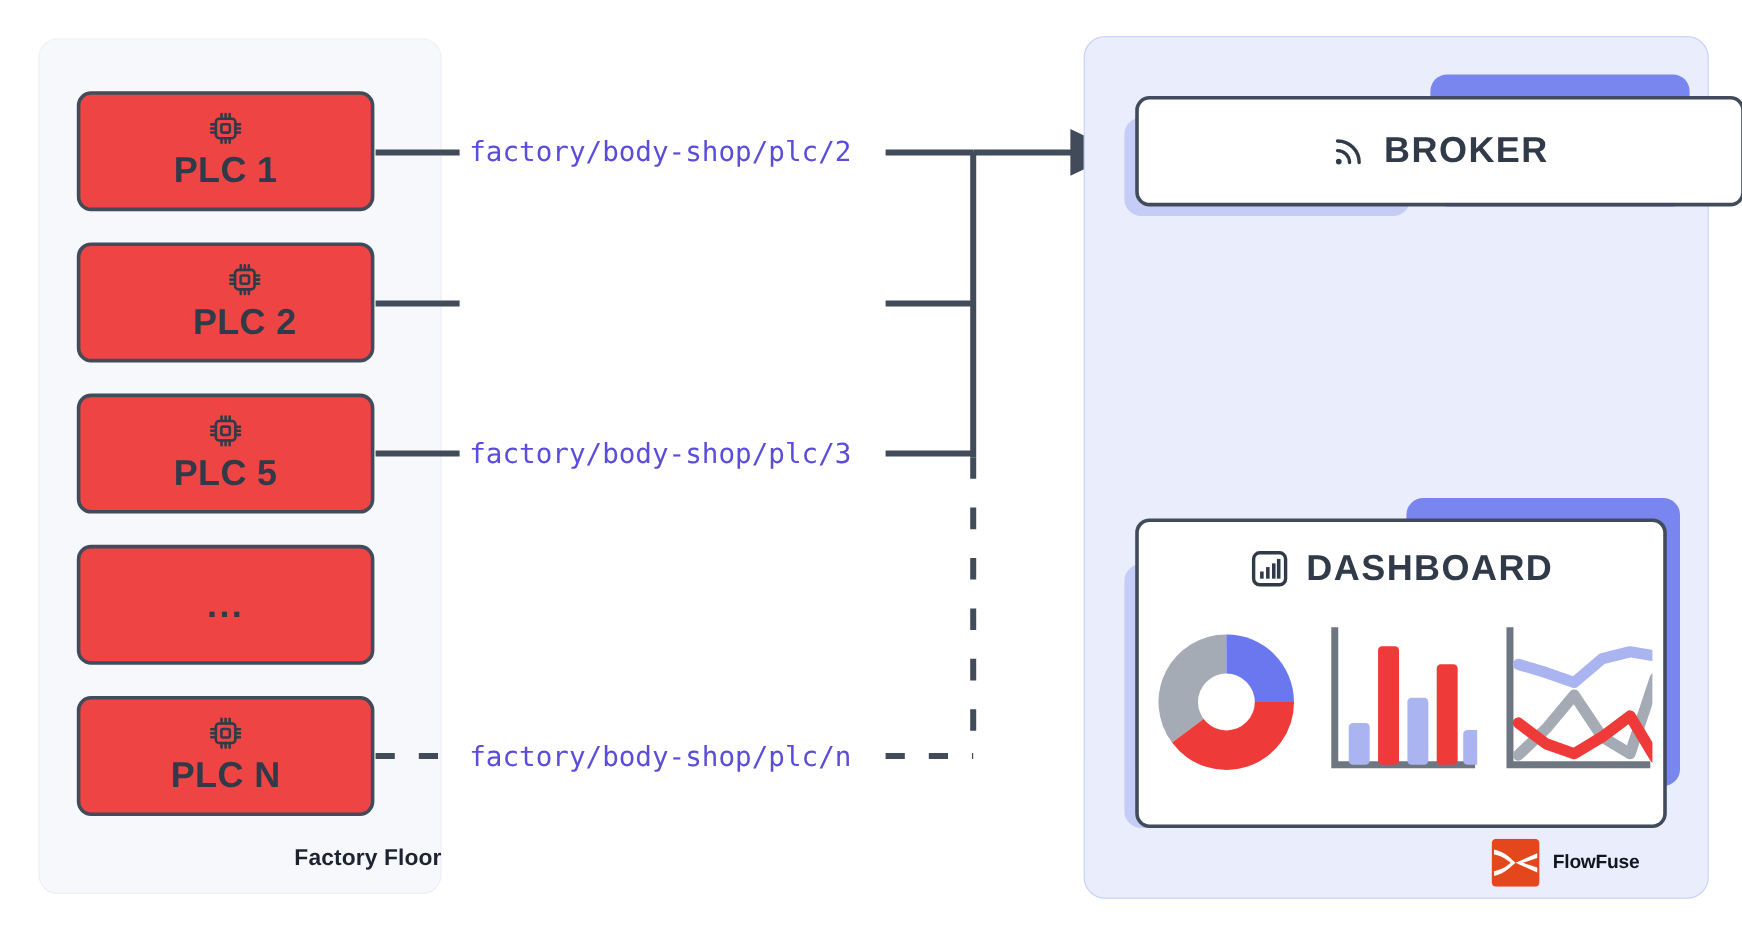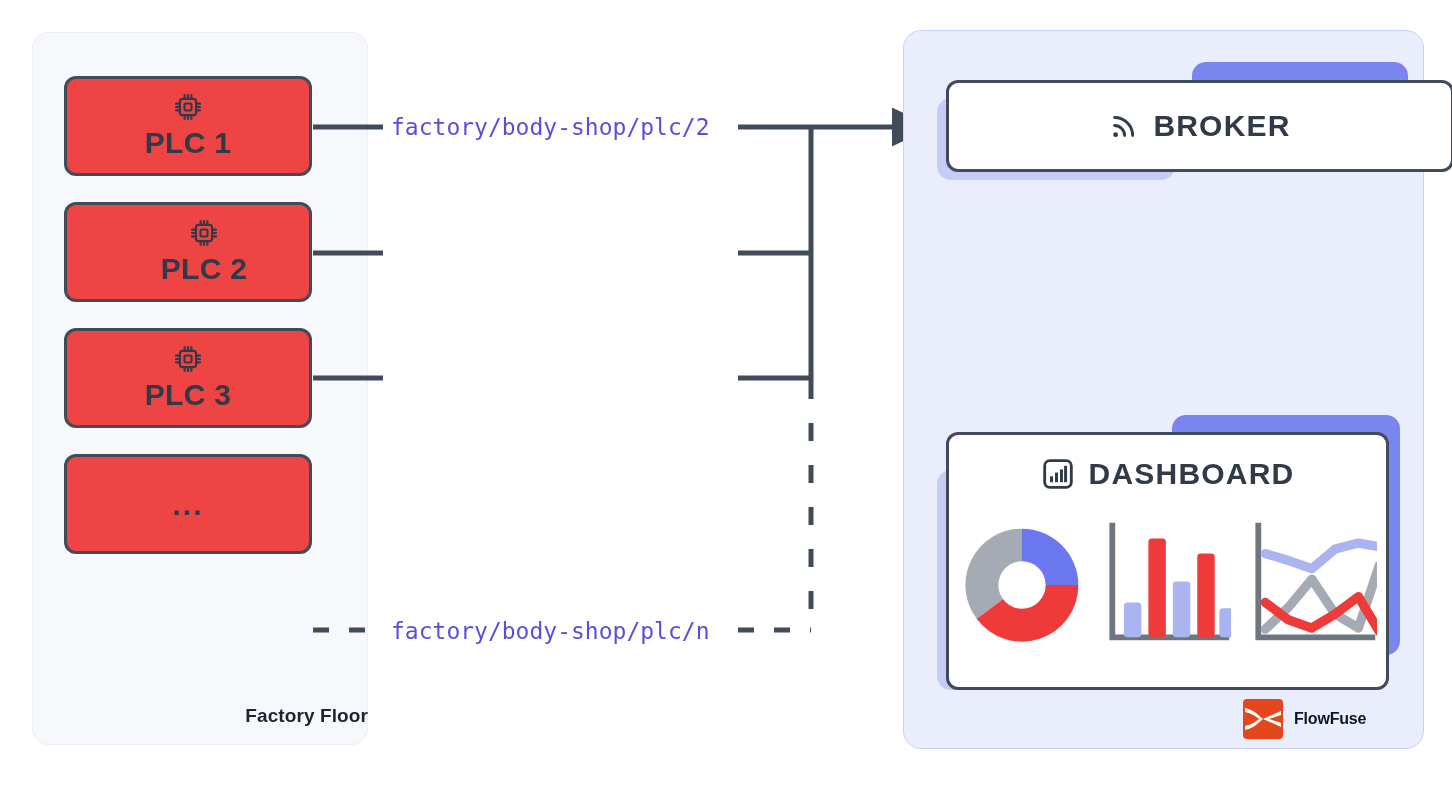--- a/index.html
+++ b/index.html
@@ -123,27 +123,36 @@
     <span class="plc-label">PLC 2</span>
   </div>
 
   <div class="plc-box" id="plc-3" style="top:328px;">
     <svg class="chip-icon" viewBox="0 0 24 24" fill="none" stroke="#303a48" stroke-width="1.7" stroke-linecap="round" stroke-linejoin="round">
       <rect x="5.5" y="5.5" width="13" height="13" rx="2.2"></rect>
       <rect x="9.2" y="9.2" width="5.6" height="5.6" rx="1"></rect>
       <path d="M9.3 2.4v3.1M12 2.4v3.1M14.7 2.4v3.1M9.3 18.5v3.1M12 18.5v3.1M14.7 18.5v3.1
                M2.4 9.3h3.1M2.4 12h3.1M2.4 14.7h3.1M18.5 9.3h3.1M18.5 12h3.1M18.5 14.7h3.1"></path>
     </svg>
-    <span class="plc-label">PLC 3</span>
+    <span class="plc-label">PLC 5</span>
   </div>
 
   <div class="plc-box" id="plc-ellipsis" style="top:454px;">
     <span class="plc-dots">...</span>
   </div>
 
+  <div class="plc-box" id="plc-n" style="top:580px;">
+    <svg class="chip-icon" viewBox="0 0 24 24" fill="none" stroke="#303a48" stroke-width="1.7" stroke-linecap="round" stroke-linejoin="round">
+      <rect x="5.5" y="5.5" width="13" height="13" rx="2.2"></rect>
+      <rect x="9.2" y="9.2" width="5.6" height="5.6" rx="1"></rect>
+      <path d="M9.3 2.4v3.1M12 2.4v3.1M14.7 2.4v3.1M9.3 18.5v3.1M12 18.5v3.1M14.7 18.5v3.1
+               M2.4 9.3h3.1M2.4 12h3.1M2.4 14.7h3.1M18.5 9.3h3.1M18.5 12h3.1M18.5 14.7h3.1"></path>
+    </svg>
+    <span class="plc-label">PLC N</span>
+  </div>
 
   <div id="factory-label">Factory Floor</div>
 
   <svg id="wires" viewBox="0 0 1452 786">
     <defs>
       <marker id="arrowhead" markerWidth="9" markerHeight="9" refX="7.6" refY="4.5" orient="auto">
         <path d="M0,0.6 L8.2,4.5 L0,8.4 z" fill="#414b5a"></path>
       </marker>
     </defs>
     <g stroke="#414b5a" stroke-width="5" fill="none" stroke-linecap="butt">
@@ -166,20 +175,21 @@
       <path d="M811,381 L811,632" stroke-dasharray="18 24"></path>
 
       <path d="M811,127 L930,127" marker-end="url(#arrowhead)"></path>
 
       <path d="M1167,174 L1167,265"></path>
       <path d="M1167,325 L1167,424" marker-end="url(#arrowhead)"></path>
     </g>
   </svg>
 
   <div class="topic" id="topic-1">factory/body-shop/plc/2</div>
+  <div class="topic" id="topic-3">factory/body-shop/plc/3</div>
   <div class="topic" id="topic-n">factory/body-shop/plc/n</div>
   <div class="topic" id="topic-sub">factory/body-shop/plc/#</div>
 
   <div id="broker-panel"></div>
 
   <div class="card-shadow-back" id="broker-shadow-back"></div>
   <div class="card-shadow-front" id="broker-shadow-front"></div>
   <div class="card" id="broker-card">
     <div id="broker-inner">
       <svg class="rss-icon" viewBox="0 0 24 24" fill="none" stroke="#303a48" stroke-width="2.3" stroke-linecap="round">

